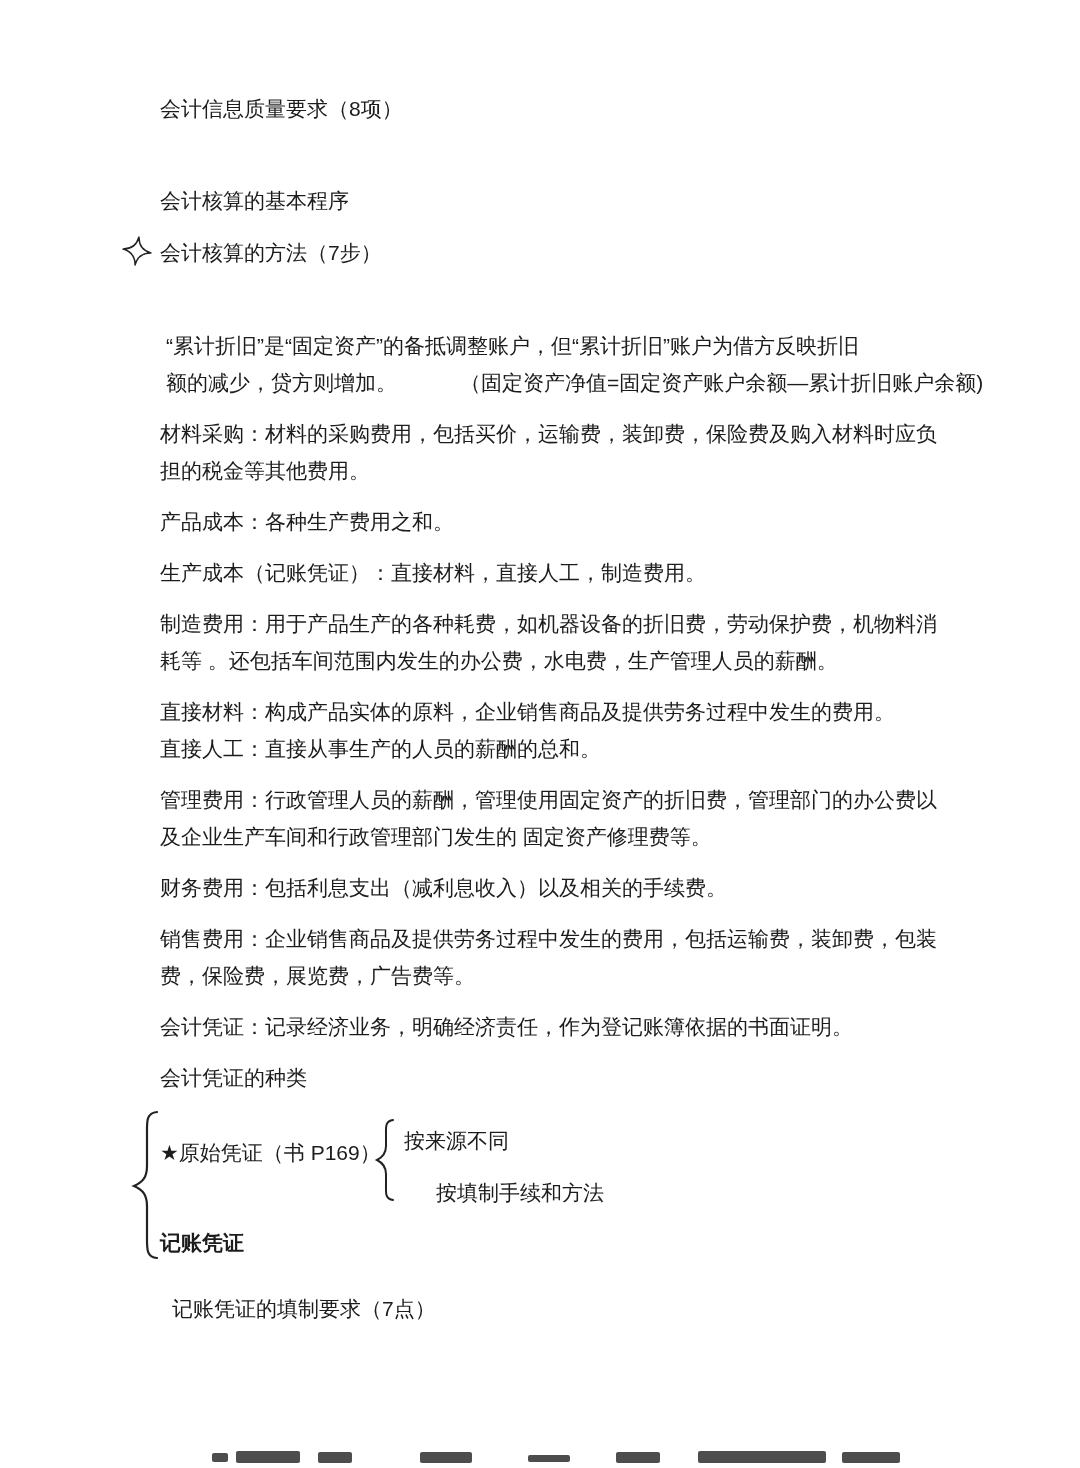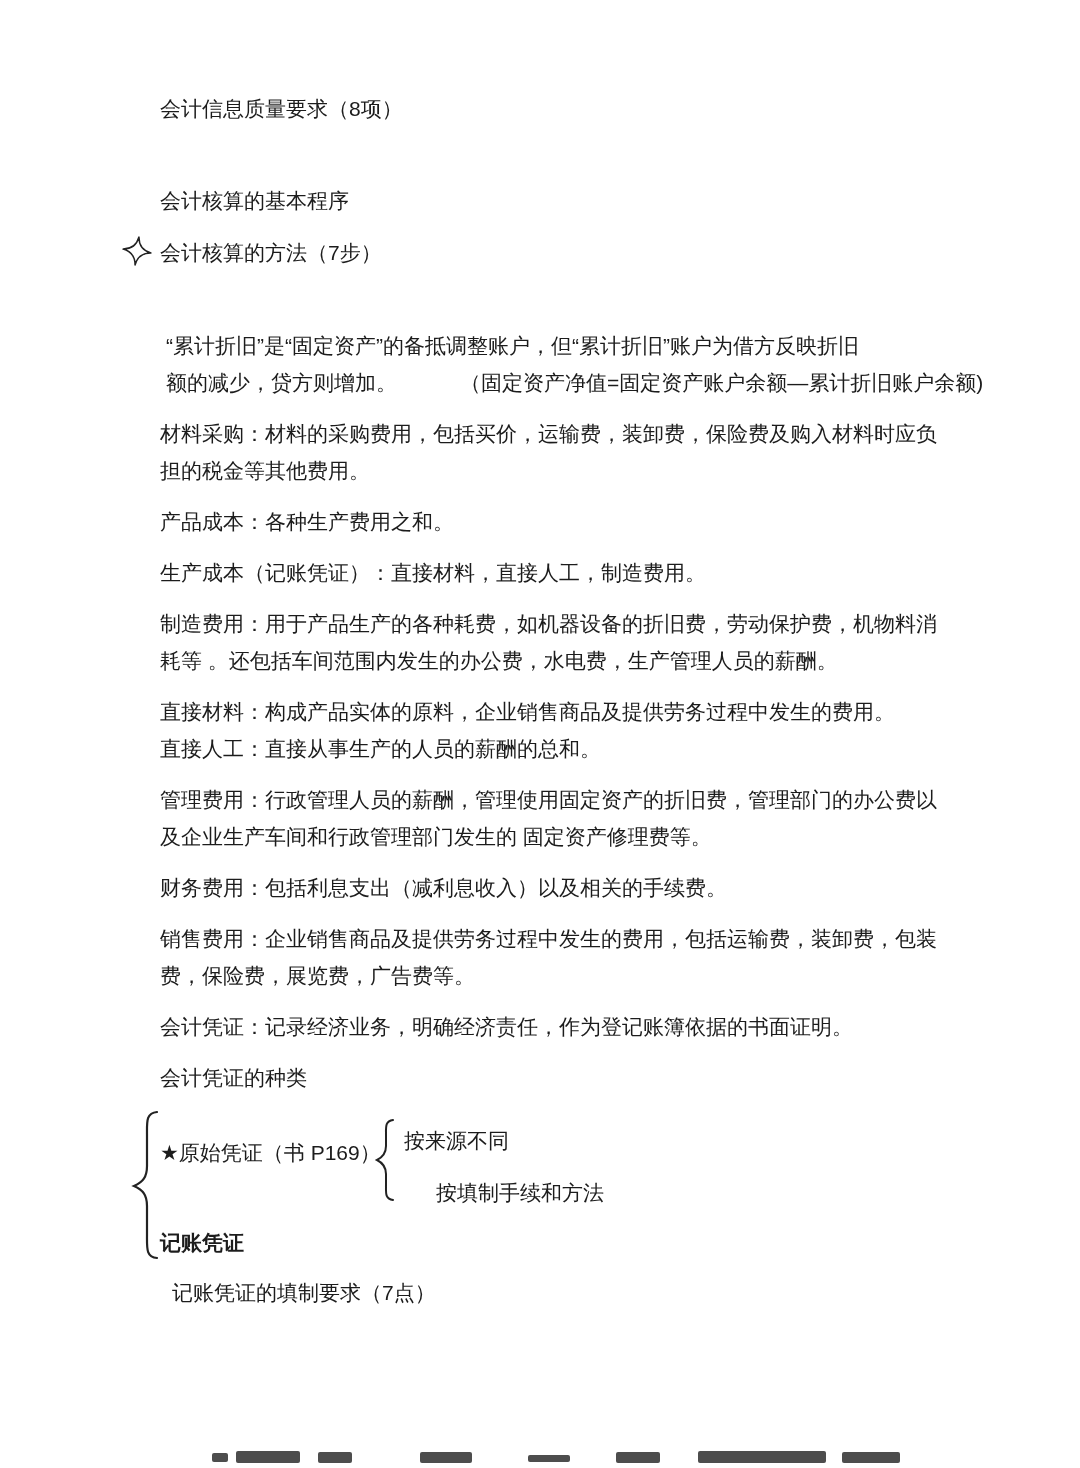--- a/index.html
+++ b/index.html
@@ -17,21 +17,21 @@
   .b{font-weight:400;}
   .star{position:absolute;left:-38px;top:2px;width:30px;height:30px;transform:rotate(8deg);}
   .diagram{position:relative;height:160px;margin-top:14px;}
   .dg-label{position:absolute;font-size:21px;line-height:37px;white-space:nowrap;}
   .dg-orig{left:0;top:24px;}
   .dg-b1{left:244px;top:12px;}
   .dg-b2{left:244px;top:64px;margin-left:32px;}
   .dg-jz{left:0;top:114px;font-weight:bold;}
   .brace-big{position:absolute;left:-30px;top:0;width:30px;height:150px;}
   .brace-small{position:absolute;left:214px;top:8px;width:22px;height:84px;}
-  .tail{margin-top:4px;padding-left:12px;}
+  .tail{margin-top:20px;padding-left:12px;}
   .cutoff{position:absolute;left:0;top:1450px;width:1080px;height:18px;overflow:hidden;}
   .frag{position:absolute;background:#2e2e2e;border-radius:2px;filter:blur(0.6px);opacity:.85;}
 </style>
 </head>
 <body>
 
 <div class="page">
 
   <div class="line h1">会计信息质量要求（8项）</div>
 

